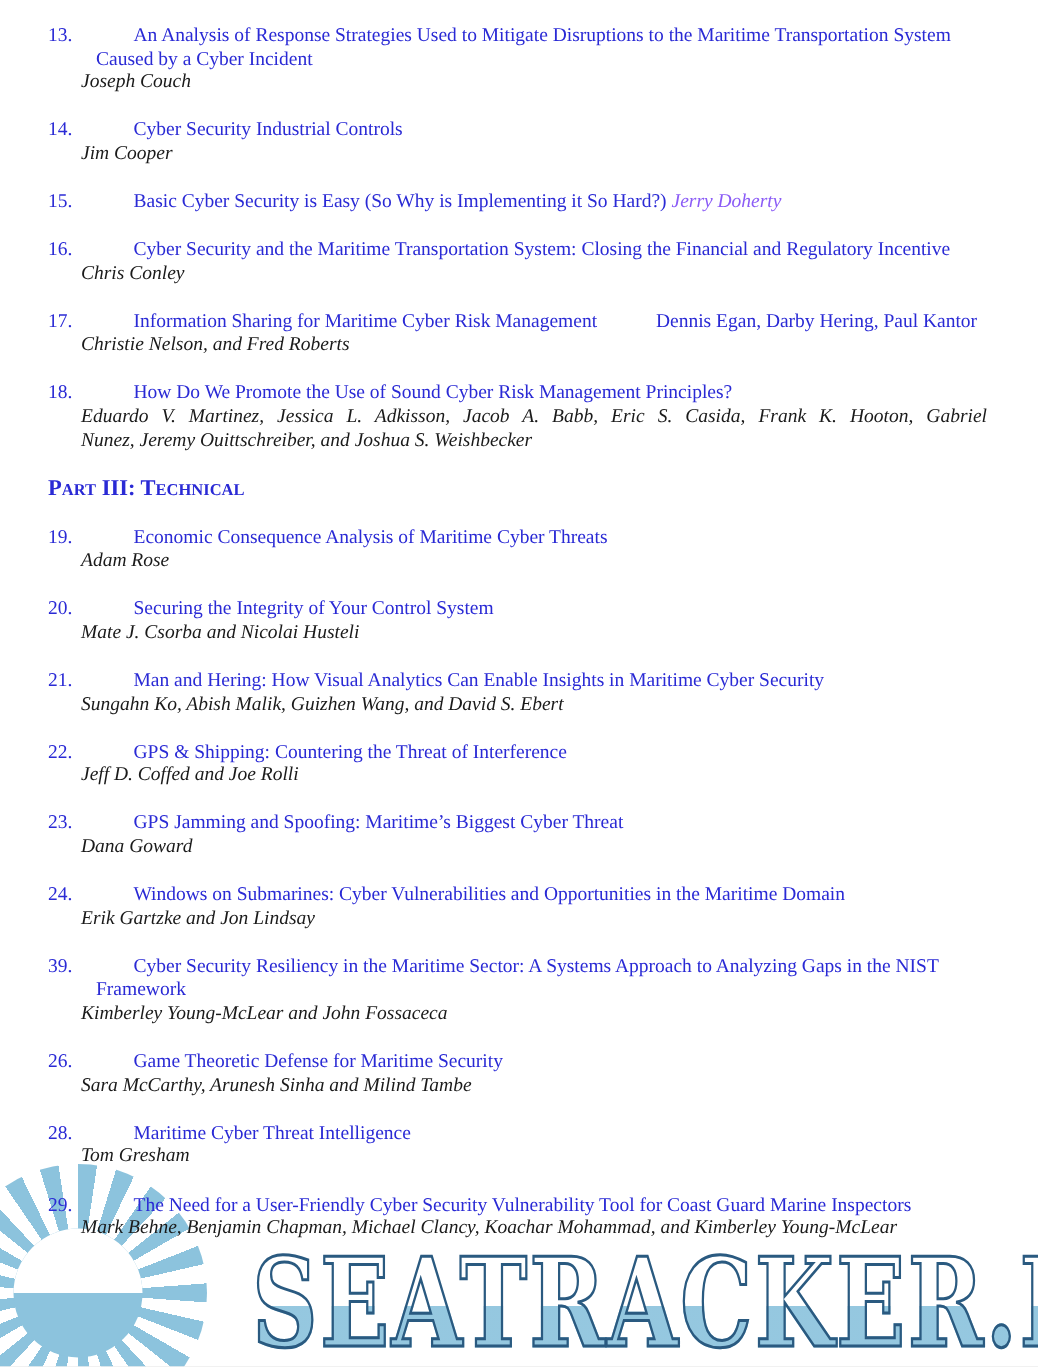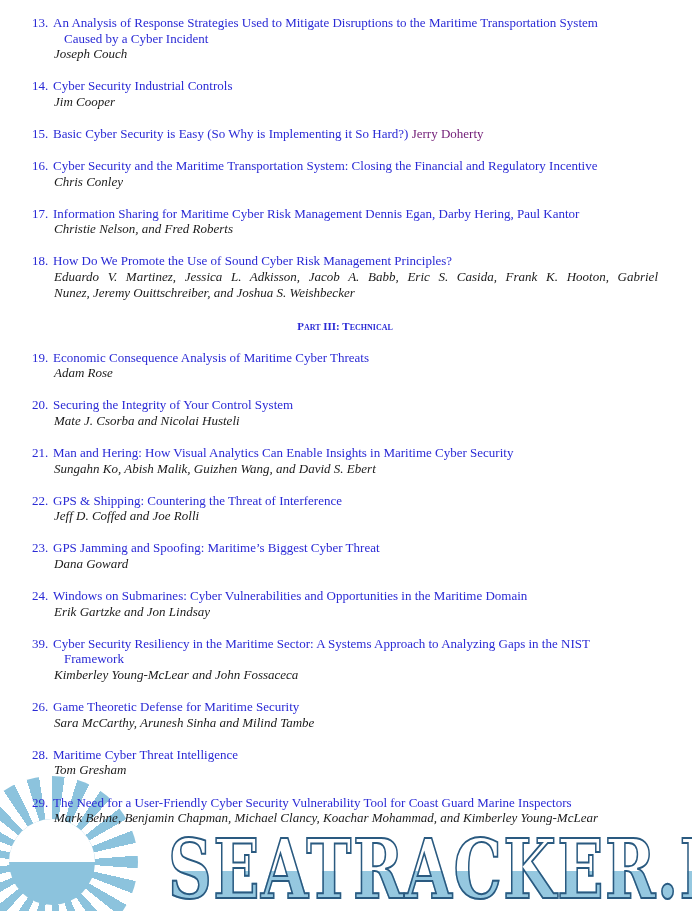--- a/index.html
+++ b/index.html
@@ -7,29 +7,29 @@
   #page{
     position:relative; width:692px; height:911px; margin:0 auto;
     background:#ffffff; overflow:hidden;
     font-family:"Liberation Serif","DejaVu Serif",serif;
     font-size:13px; line-height:15.6px; color:#1a1a1a;
   }
   #content{ position:relative; z-index:1; padding:15px 34px 0 32px; }
   .entry{ display:flex; margin-bottom:16.5px; }
   .num{ flex:none; width:21px; color:var(--link); }
   .body{ flex:1; min-width:0; }
-  .link{ color:var(--link); text-decoration:none; }
+  .link{ color:var(--link); text-decoration:none;margin-left:36px; }
   .t2{ display:block; margin-left:11px; }
   .ta{ }
-  .inline-author{ color:#701a75; }
+  .inline-author{ font-style:italic; color:#8b5cf6; }
   .authors{ margin-left:1px; font-style:italic; }
   .authors.justify{ text-align:justify; text-align-last:justify; }
   .part-heading{
-    text-align:center; color:var(--link); font-weight:bold;
-    font-variant:small-caps; font-size:11px; line-height:18px;
+    color:var(--link); font-weight:bold;
+    font-variant:small-caps; font-size:15px; line-height:18px;
     margin:8px 0 15px 0;
   }
   
   #watermark{ position:absolute; inset:0; z-index:0; pointer-events:none; }
   .sun{ position:absolute; left:-34px; top:776px; width:172px; height:172px; }
   .sun-rays{
     position:absolute; inset:0; border-radius:50%;
     background:repeating-conic-gradient(#8cc3dd 0deg 8.5deg, rgba(0,0,0,0) 8.5deg 17.14deg);
   }
   .sun-disc{ position:absolute; left:43px; top:43px; width:86px; height:86px; border-radius:50%; background:#8cc3dd; }

